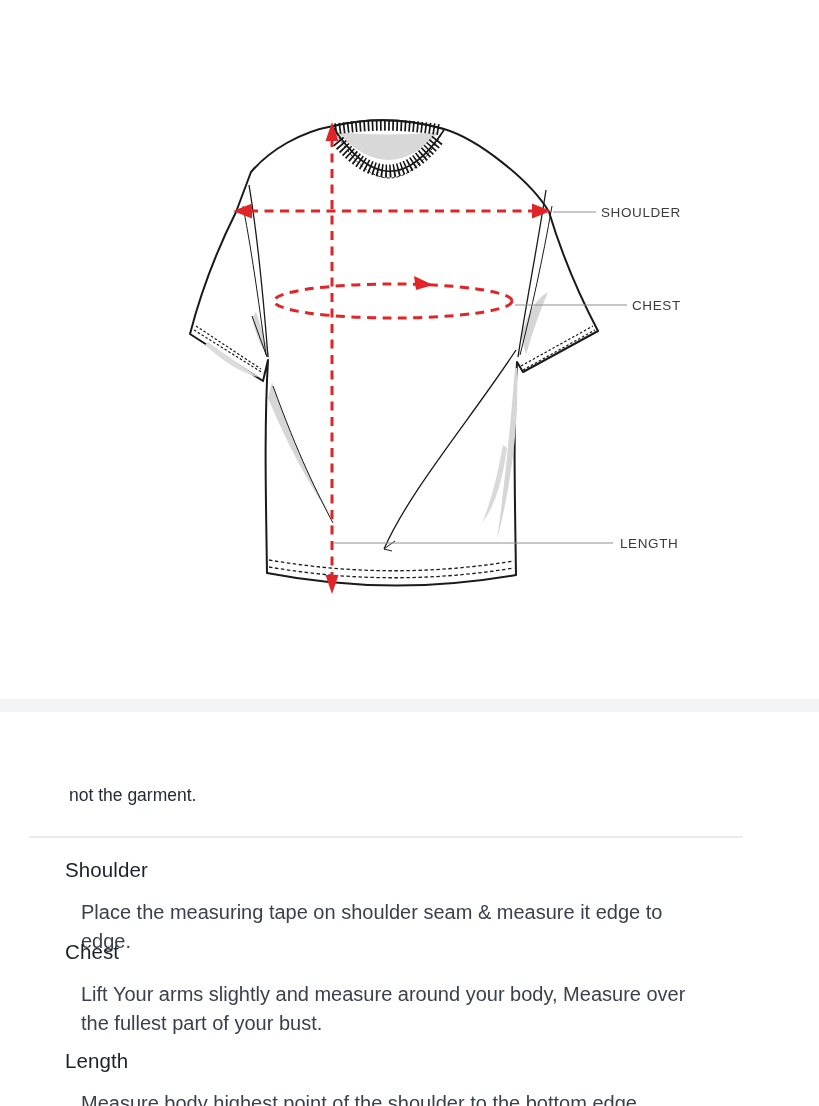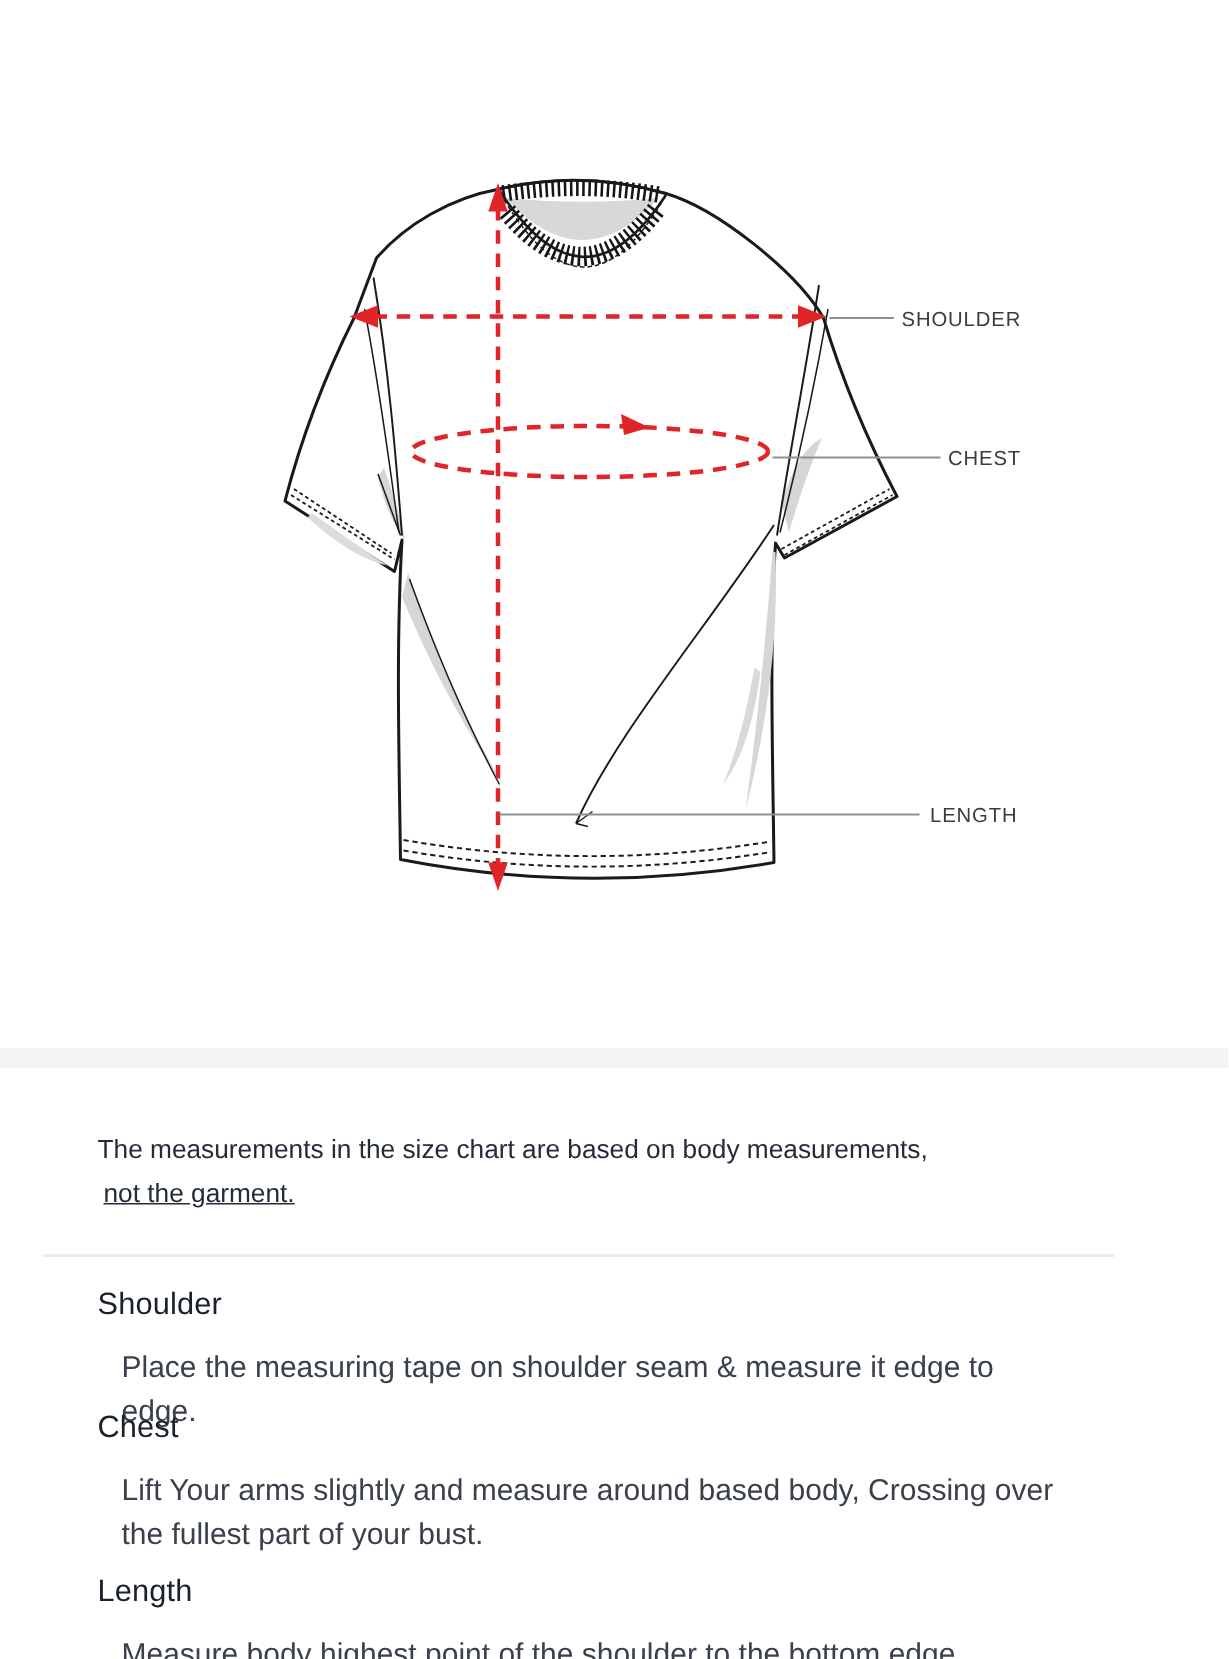--- a/index.html
+++ b/index.html
@@ -4,21 +4,21 @@
 <style>
   html,body{margin:0;padding:0;}
   body{
     width:819px;height:1106px;position:relative;overflow:hidden;
     background:#ffffff;
     font-family:"Liberation Sans","DejaVu Sans",sans-serif;
   }
   .diagram-wrap{position:absolute;top:0;left:0;width:819px;height:700px;}
   .divider-band{position:absolute;top:699px;left:0;width:819px;height:13px;background:#f3f4f6;}
   .intro{position:absolute;left:65px;top:752px;width:700px;font-size:17.5px;line-height:29px;color:#232c38;}
-  .intro .indent{display:inline-block;padding-left:4px;text-decoration:underline;}
+  .intro .indent{display:inline-block;padding-left:4px;}
   .rule{position:absolute;top:836px;left:29px;width:714px;height:2px;background:#ebebeb;}
   .section{position:absolute;left:65px;width:668px;}
   #sec-shoulder{top:858px;}
   #sec-chest{top:940px;}
   #sec-length{top:1049px;}
   .section h3{margin:0 0 5px 0;font-size:20.5px;font-weight:400;color:#1a212b;letter-spacing:.1px;}
   .section p{margin:16px;font-size:20px;line-height:29px;color:#3a414d;}
   svg text{font-family:"Liberation Sans","DejaVu Sans",sans-serif;}
 </style>
 </head>
@@ -80,32 +80,32 @@
       <text x="601" y="217" font-size="13.5" letter-spacing="0.6" fill="#3b3b3b">SHOULDER</text>
       <text x="632" y="310" font-size="13.5" letter-spacing="0.6" fill="#3b3b3b">CHEST</text>
       <text x="620" y="548" font-size="13.5" letter-spacing="0.6" fill="#3b3b3b">LENGTH</text>
     </g>
   </svg>
 </div>
 
 <div class="divider-band"></div>
 
 <div class="intro">
-  <span>The measurements in the size chart are based on body measurements,</span><br>
+  <br>
   <span class="indent">not the garment.</span>
 </div>
 
 <div class="rule"></div>
 
 <div class="section" id="sec-shoulder">
   <h3>Shoulder</h3>
   <p>Place the measuring tape on shoulder seam &amp; measure it edge to edge.</p>
 </div>
 
 <div class="section" id="sec-chest">
   <h3>Chest</h3>
-  <p>Lift Your arms slightly and measure around based body, Crossing over the fullest part of your bust.</p>
+  <p>Lift Your arms slightly and measure around your body, Measure over the fullest part of your bust.</p>
 </div>
 
 <div class="section" id="sec-length">
   <h3>Length</h3>
   <p>Measure body highest point of the shoulder to the bottom edge.</p>
 </div>
 
 </body></html>

